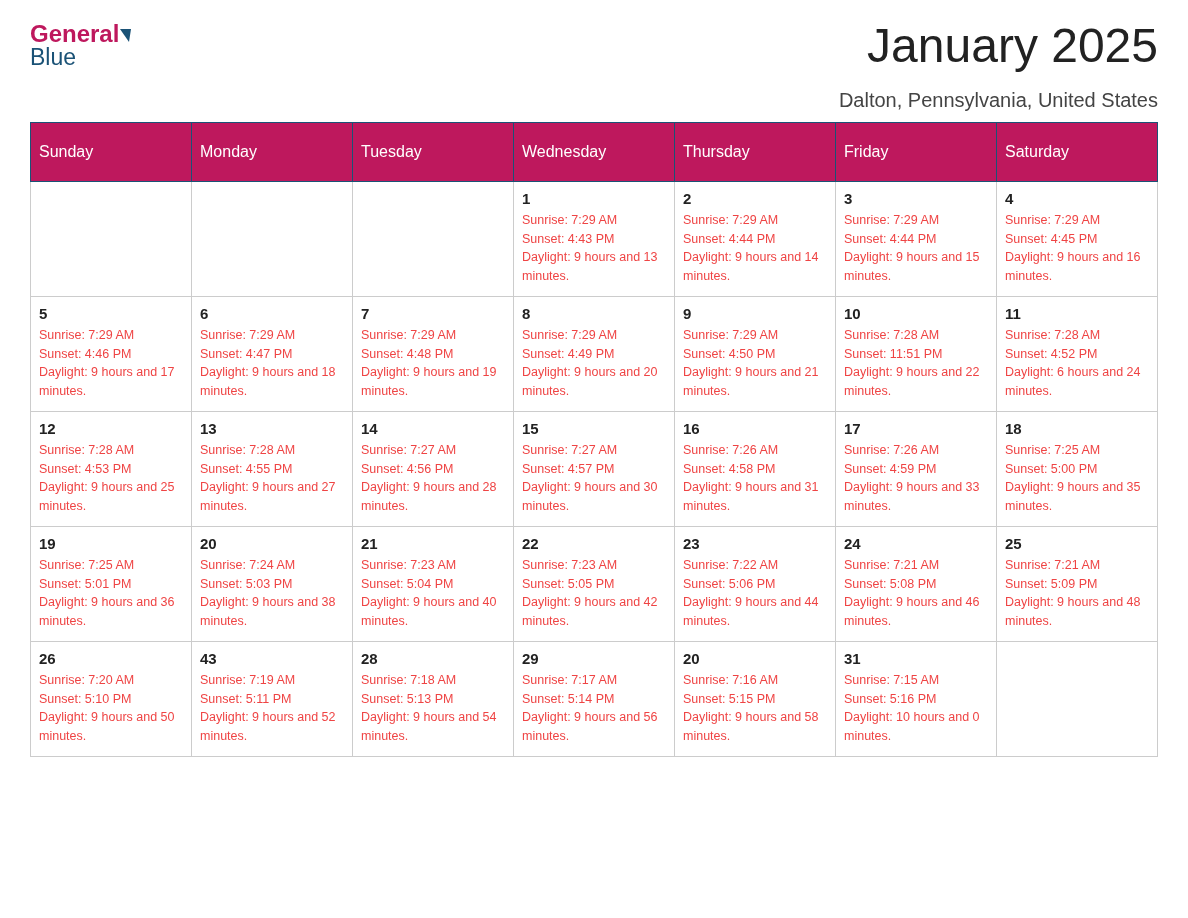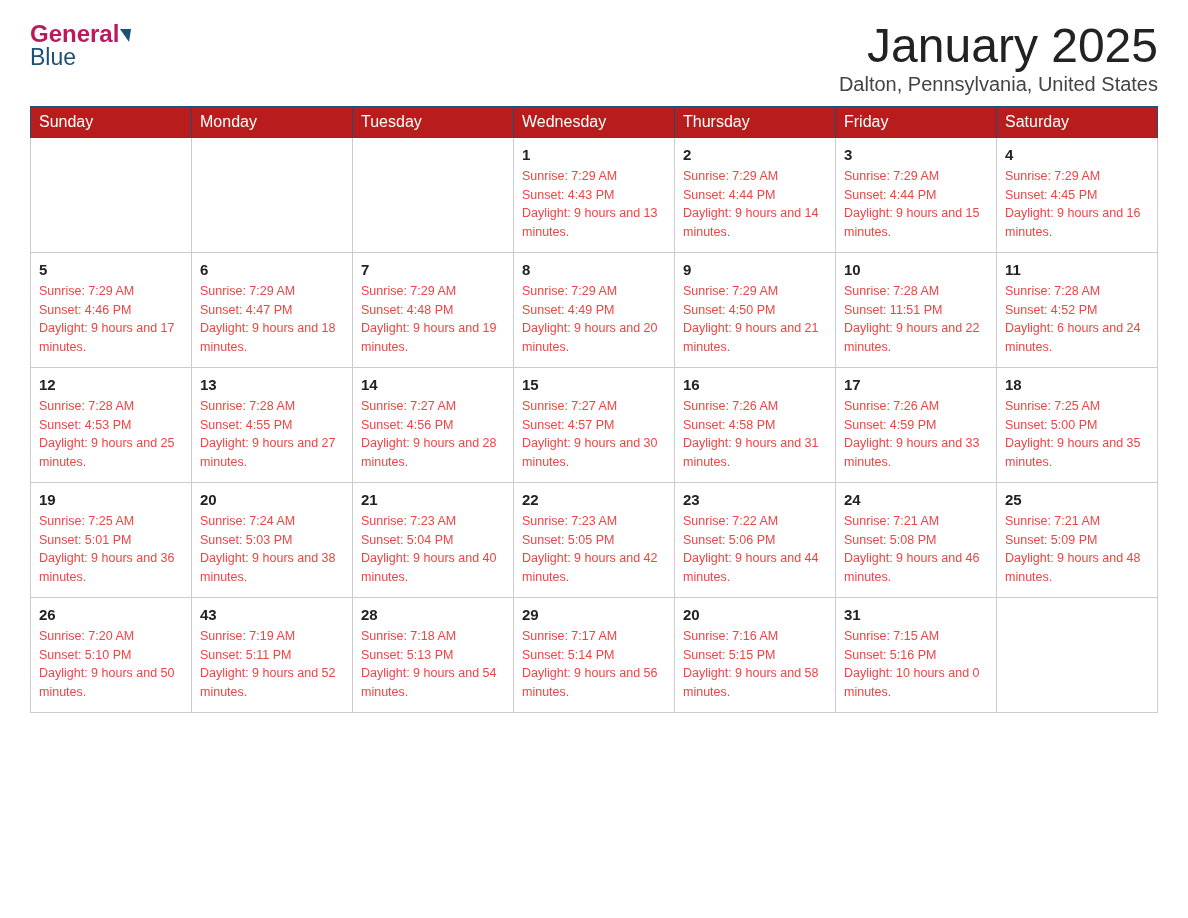--- a/index.html
+++ b/index.html
@@ -22,31 +22,31 @@
     }
     .month-title {
       font-size: 48px;
       font-weight: normal;
       color: #222;
       line-height: 1.1;
     }
     .location-title {
       font-size: 20px;
       color: #444;
-      margin-top: 0;
+      margin-top: 16px;
     }
     .calendar-table {
       width: 100%;
       border-collapse: collapse;
       margin-top: 10px;
     }
     .calendar-table th {
-      background-color: #b91c1c;
+      background-color: #be185d;
       color: #fff;
-      padding: 6px 8px;
+      padding: 20px 8px;
       text-align: left;
       font-size: 16px;
       font-weight: normal;
       border: 1px solid #1a5276;
       margin-left: 19px;
     }
     .calendar-table td {
       vertical-align: top;
       padding: 8px 8px 10px 8px;
       border: 1px solid #ccc;

